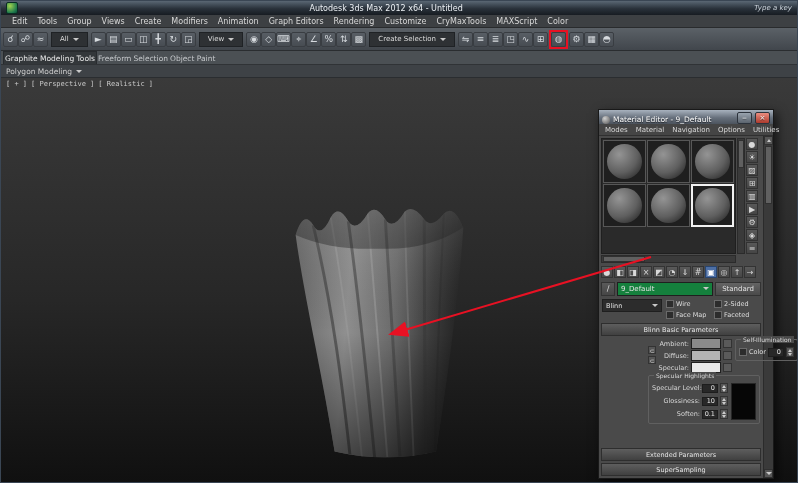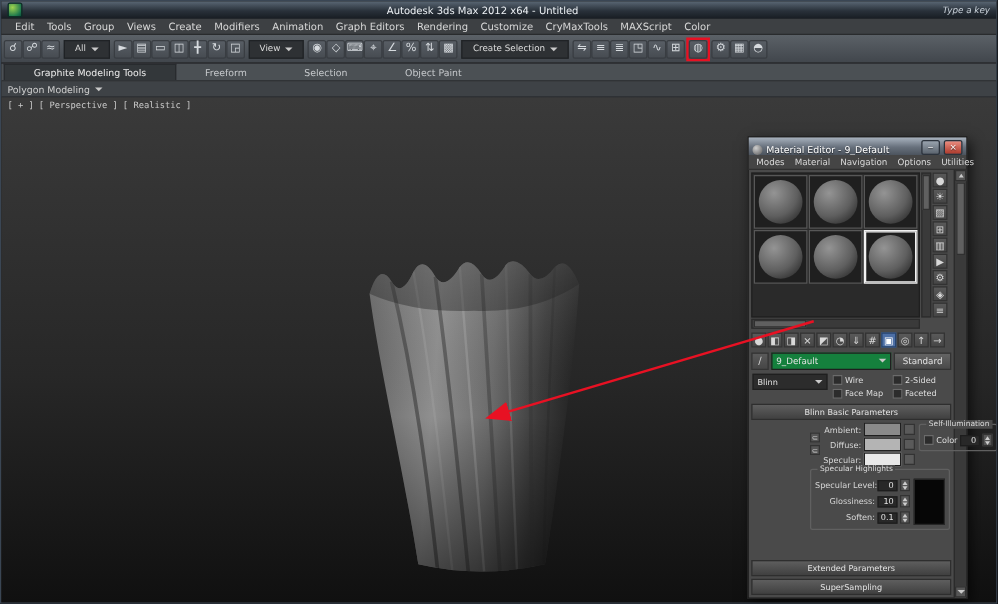--- a/index.html
+++ b/index.html
@@ -25,21 +25,21 @@
            font-size:9px;color:#d6dade;background:linear-gradient(#585e65,#474c52);
            border:1px solid #393d42;border-radius:2px;}
   .tb-dd{height:13px;margin:0 3px;background:#2e3134;border:1px solid #1f2225;color:#dcdcdc;
          font-size:7px;display:flex;align-items:center;gap:4px;padding:0 8px;white-space:nowrap;}
   .caret{width:0;height:0;border-left:3px solid transparent;border-right:3px solid transparent;
          border-top:3px solid #c9c9c9;display:inline-block;}
   .red-wrap{border:2px solid #e81123;display:flex;margin:0 1px;}
   
   .ribbon-tabs{height:13px;flex:0 0 13px;display:flex;align-items:stretch;background:#4b5054;
                font-size:7.5px;color:#c5c8cb;padding-left:2px;border-bottom:1px solid #303336;}
-  .ribbon-tab{padding:1px 23px 0;display:flex;align-items:center;gap:3px;white-space:nowrap;}
+  .ribbon-tab{padding:1px 1px 0;display:flex;align-items:center;gap:3px;white-space:nowrap;}
   .ribbon-tab.active{background:#33373a;border:1px solid #282b2e;border-bottom:none;color:#ebebeb;}
   .subtab-row{height:12px;flex:0 0 12px;display:flex;align-items:center;gap:4px;background:#3e4246;
               font-size:7.5px;color:#cfcfcf;padding-left:5px;border-bottom:1px solid #2a2d30;}
   
   .viewport{flex:1;position:relative;background:linear-gradient(#3a3a3a,#272727 55%,#101010);overflow:hidden;}
   .vp-label{position:absolute;top:2px;left:5px;display:flex;gap:4px;font-size:7px;color:#cacaca;
             font-family:"DejaVu Sans Mono",monospace;z-index:5;}
   .vase{position:absolute;left:281px;top:121px;z-index:2;}
   
   .anno{position:absolute;inset:0;pointer-events:none;z-index:40;}

